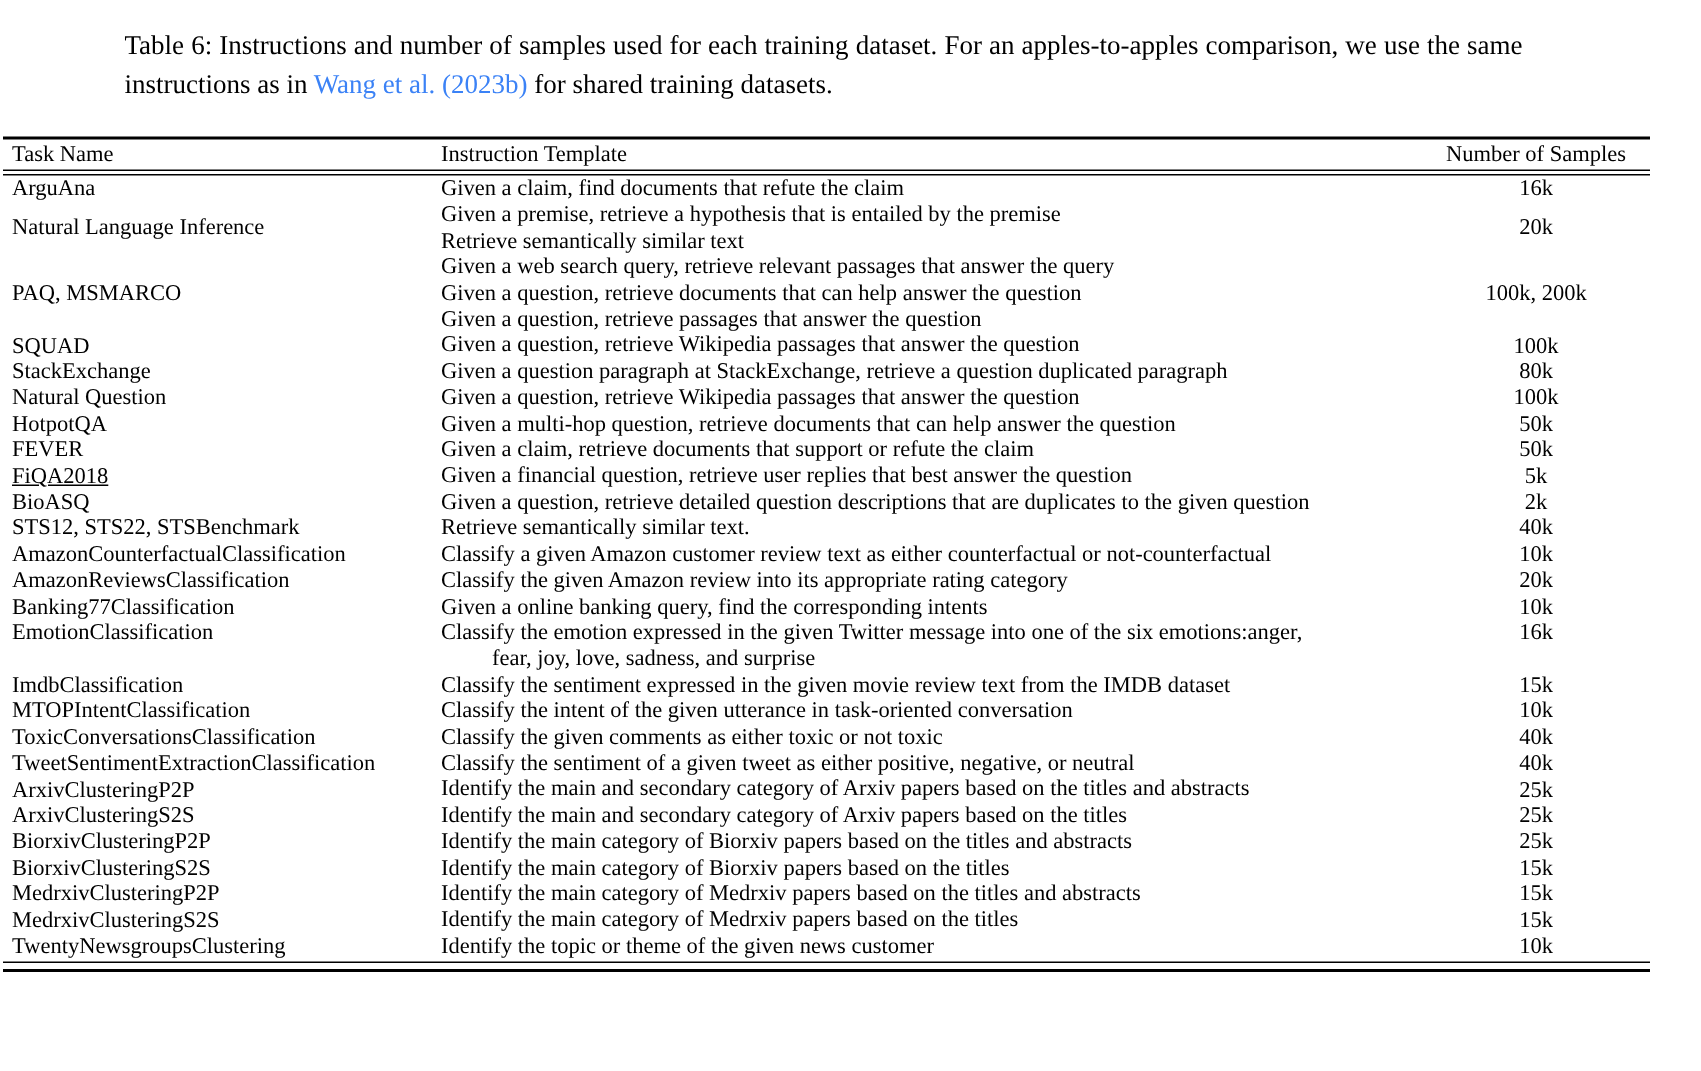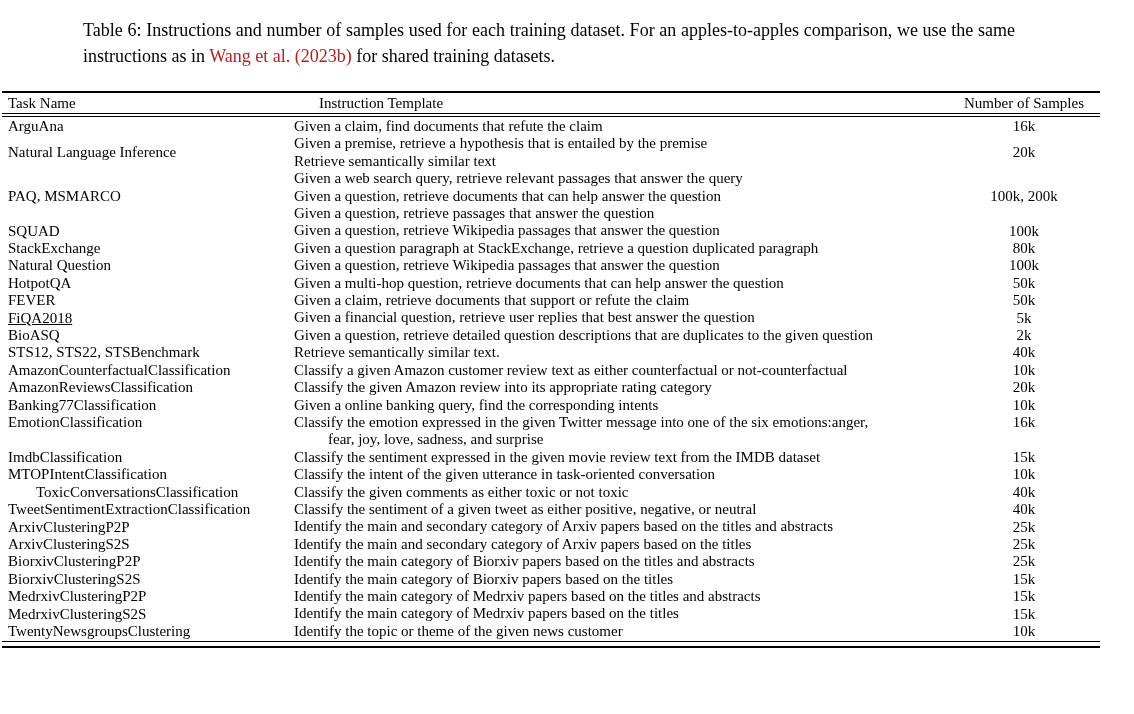--- a/index.html
+++ b/index.html
@@ -4,27 +4,27 @@
 <style>
   html,body { margin:0; padding:0; background:#ffffff; }
   .page {
     position:relative; width:1134px; height:714px; background:#ffffff;
     font-family:"Liberation Serif", serif; color:#000; overflow:hidden;
   }
   .caption {
     margin:0 0 0 83px; padding-top:17px; width:932px;
     font-size:18px; line-height:26px; text-align:justify;
   }
-  .cite { color:#b91c1c; text-decoration:none; cursor:pointer; }
+  .cite { color:#3b82f6; text-decoration:none; cursor:pointer; }
   .table {
     margin-left:2px; margin-top:22px; width:1098px;
     border-top:2px solid #000; font-size:15px;
   }
   .hrow, .row { display:grid; grid-template-columns:292px 1fr 152px; }
-  .hrow { padding:1px 0; line-height:18px;gap:25px; }
+  .hrow { padding:1px 0; line-height:18px; }
   .c1 { padding-left:6px; }
   .c3 { text-align:center; }
   .double-rule { height:2px; border-top:1px solid #000; border-bottom:1px solid #000; }
   .tbody { padding-top:1px; }
   .line { line-height:17.4px; white-space:nowrap; }
   .line.indent { padding-left:34px; }
   .bottom-rule { height:4px; border-top:1px solid #000; border-bottom:2px solid #000; margin-top:1px; }
 </style>
 </head>
 <body>
@@ -158,21 +158,21 @@
           <div class="c3" style="align-self: center;">15k</div>
         </div>
         <div class="row">
           <div class="c1" style="align-self: center;">MTOPIntentClassification</div>
           <div class="c2">
             <div class="line">Classify the intent of the given utterance in task-oriented conversation</div>
           </div>
           <div class="c3" style="align-self: center;">10k</div>
         </div>
         <div class="row">
-          <div class="c1" style="align-self: center; margin-left: 28px;">ToxicConversationsClassification</div>
+          <div class="c1" style="align-self: center;">ToxicConversationsClassification</div>
           <div class="c2">
             <div class="line">Classify the given comments as either toxic or not toxic</div>
           </div>
           <div class="c3" style="align-self: center;">40k</div>
         </div>
         <div class="row">
           <div class="c1" style="align-self: center;">TweetSentimentExtractionClassification</div>
           <div class="c2">
             <div class="line">Classify the sentiment of a given tweet as either positive, negative, or neutral</div>
           </div>

